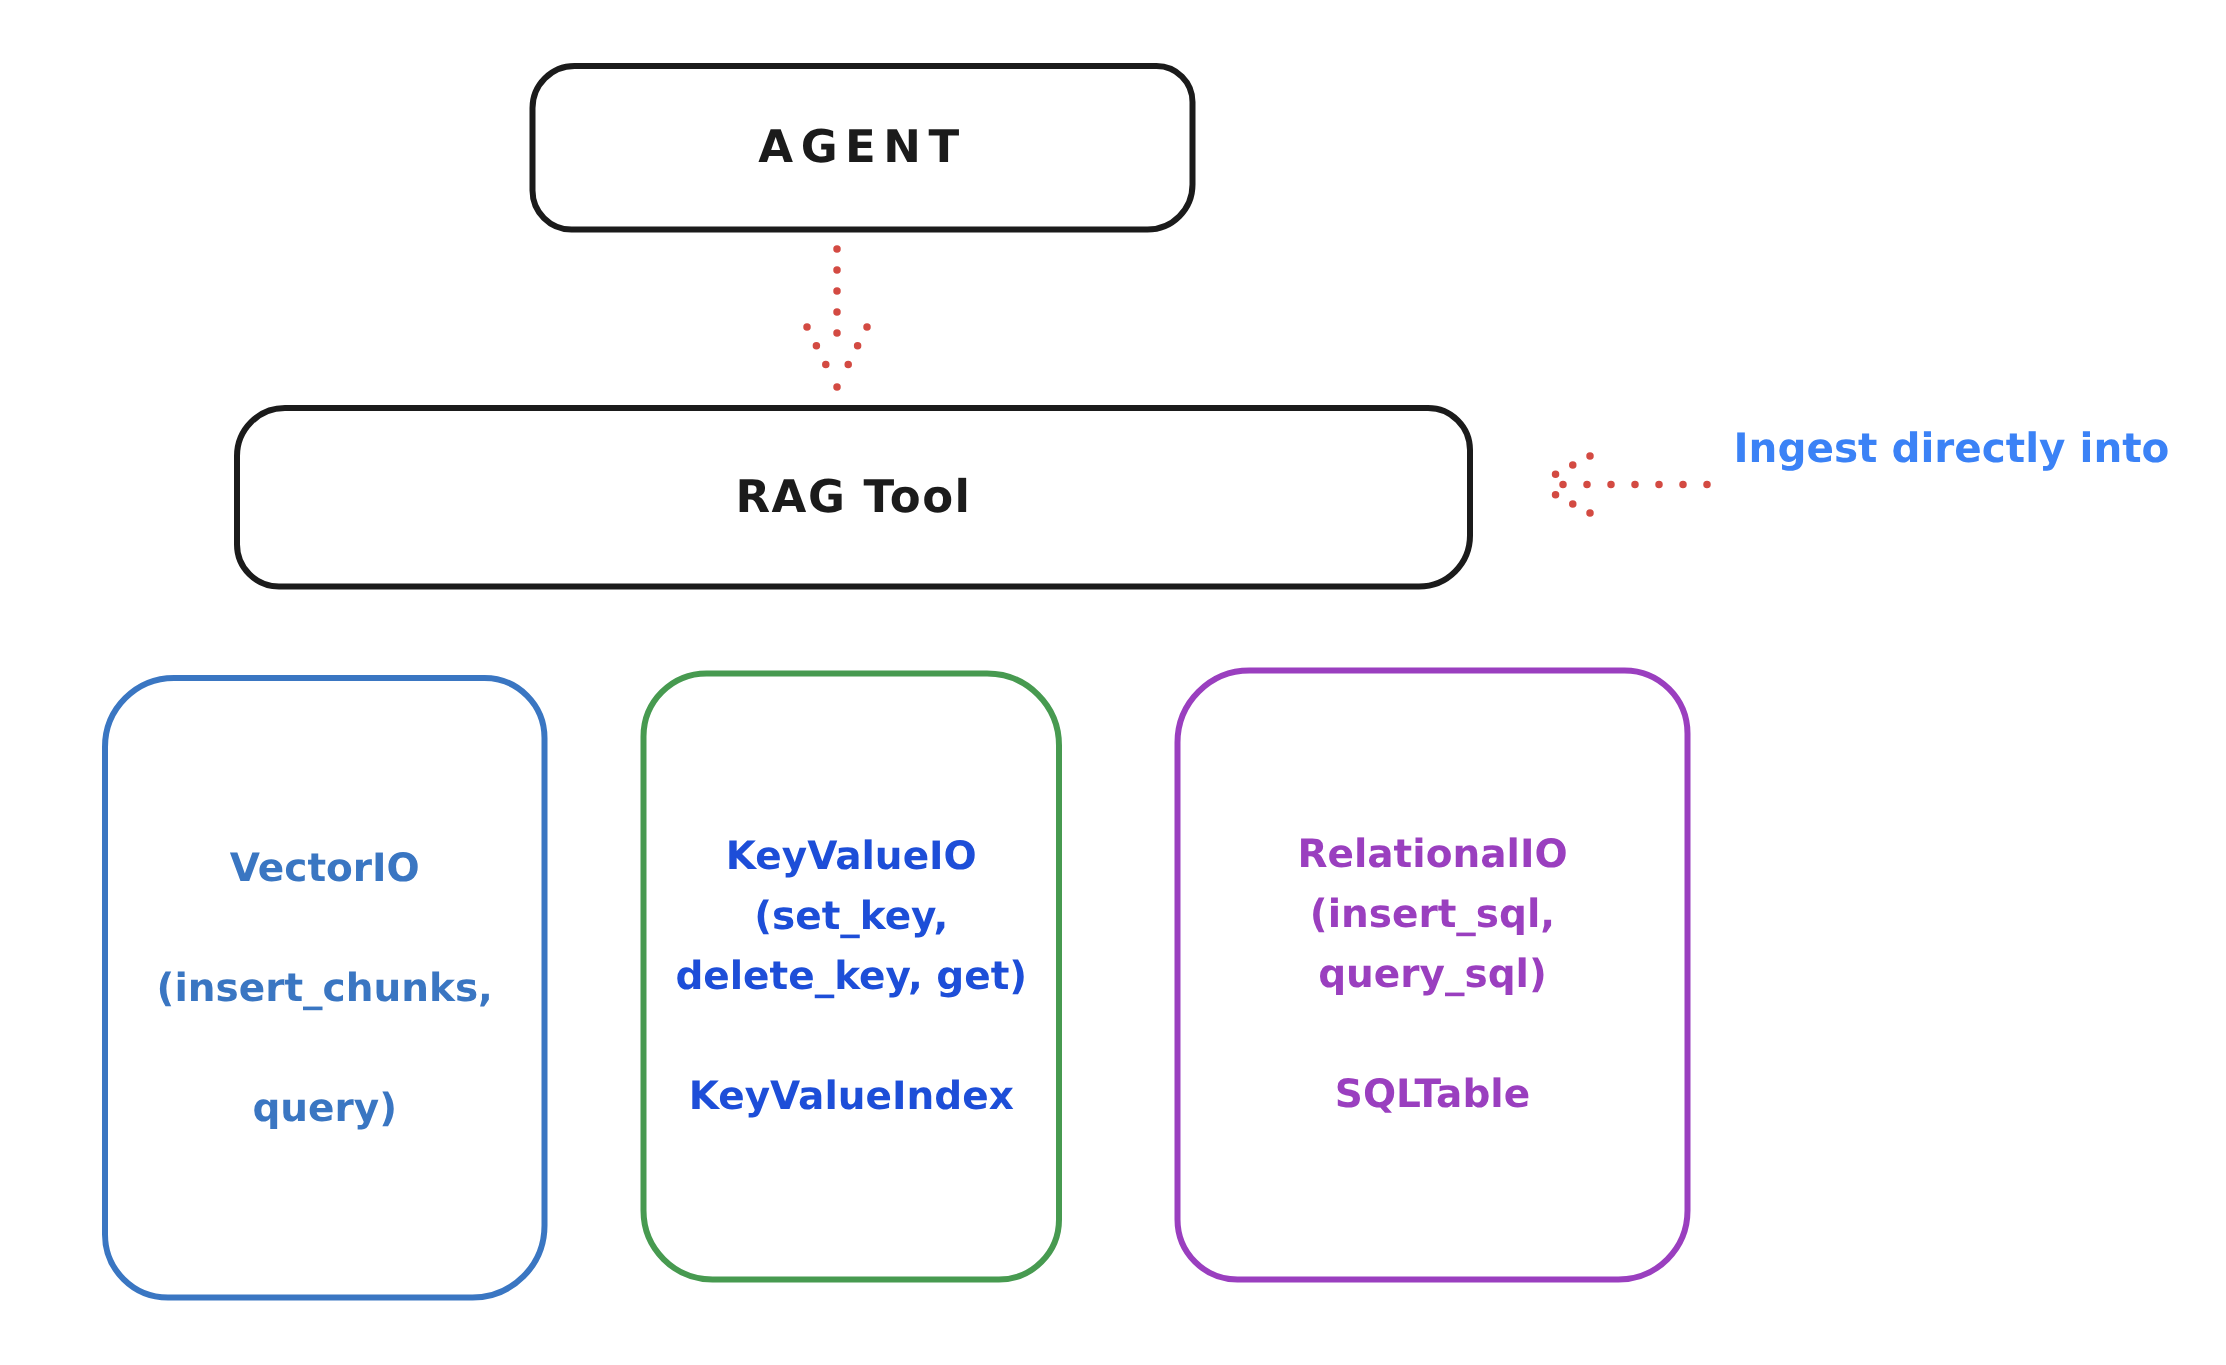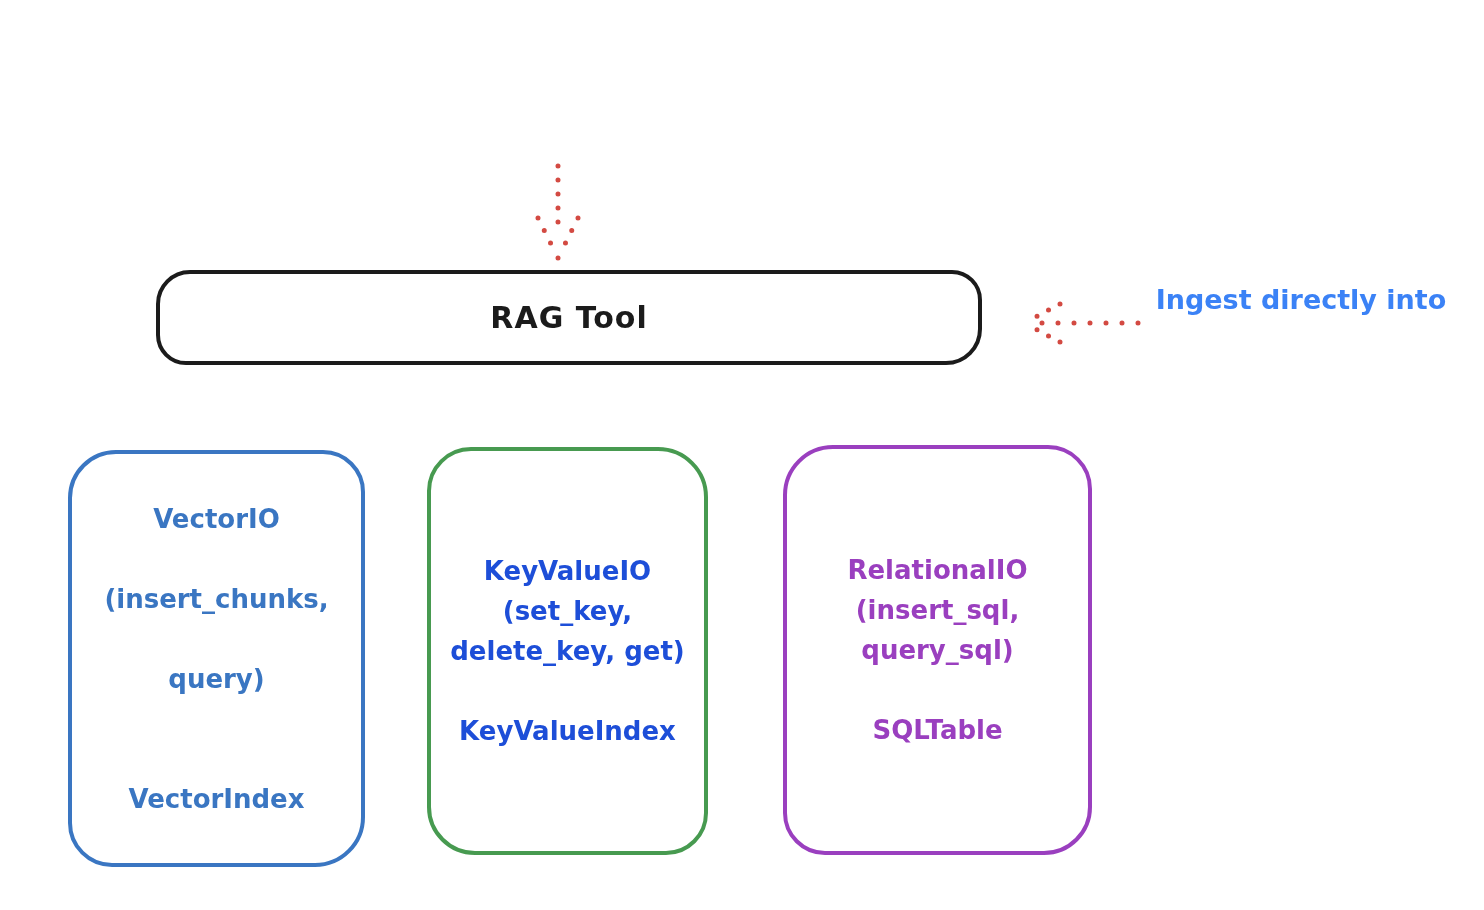--- a/index.html
+++ b/index.html
@@ -28,21 +28,21 @@
   #agent-box {
     left: 353px; top: 42px; width: 444px; height: 113px;
     border: 4px solid #1b1b1b;
     border-radius: 30px 26px 32px 28px;
     font-size: 30px;
     font-weight: bold;
     letter-spacing: 5px;
     color: #1b1b1b;
   }
   #rag-box {
-    left: 156px; top: 270px; width: 826px; height: 95px;
+    left: 156px; top: 270px; width: 826px; height: 123px;
     border: 4px solid #1b1b1b;
     border-radius: 34px 30px 36px 30px;
     font-size: 30px;
     font-weight: 600;
     letter-spacing: 1px;
     color: #1b1b1b;
   }
   
   .storage-box {
     flex-direction: column;
@@ -59,21 +59,21 @@
     color: #3a76c2;
     gap: 40px;
   }
   #keyvalue-box {
     left: 427px; top: 447px; width: 281px; height: 408px;
     border: 4px solid #479a50;
     border-radius: 44px 50px 42px 48px;
     color: #1d4ed8;
   }
   #relational-box {
-    left: 783px; top: 445px; width: 309px; height: 410px;
+    left: 783px; top: 445px; width: 344px; height: 410px;
     border: 4px solid #9a3fbf;
     border-radius: 50px 44px 48px 42px;
     color: #9a3fbf;
   }
   .index-label {
     margin-top: 40px;
   }
   
   #annotation {
     position: absolute;
@@ -94,20 +94,23 @@
     stroke-width: 5;
     stroke-linecap: round;
     fill: none;
   }
 </style>
 </head>
 <body>
 
 <div id="canvas">
 
+  <div class="node" id="agent-box">
+    <span>AGENT</span>
+  </div>
 
   <svg id="v-arrow" class="arrow-svg" width="76" height="108" viewBox="0 0 76 108">
     <path class="dotted" d="M38 8 V 72" stroke-dasharray="0 14"></path>
     <path class="dotted" d="M18 60 L36 96" stroke-dasharray="0 14"></path>
     <path class="dotted" d="M58 60 L40 96" stroke-dasharray="0 14"></path>
     <path class="dotted" d="M38 100 l0.1 0" stroke-dasharray="0 14"></path>
   </svg>
 
   <div class="node" id="rag-box">
     <span>RAG Tool</span>
@@ -120,21 +123,20 @@
   </svg>
 
   <div id="annotation">
     <div>Ingest directly into</div>
   </div>
 
   <div class="node storage-box" id="vector-box">
     <div>VectorIO</div>
     <div>(insert_chunks,</div>
     <div>query)</div>
-    <div class="index-label">VectorIndex</div>
   </div>
 
   <div class="node storage-box" id="keyvalue-box">
     <div>KeyValueIO</div>
     <div>(set_key,</div>
     <div>delete_key, get)</div>
     <div class="index-label">KeyValueIndex</div>
   </div>
 
   <div class="node storage-box" id="relational-box">

